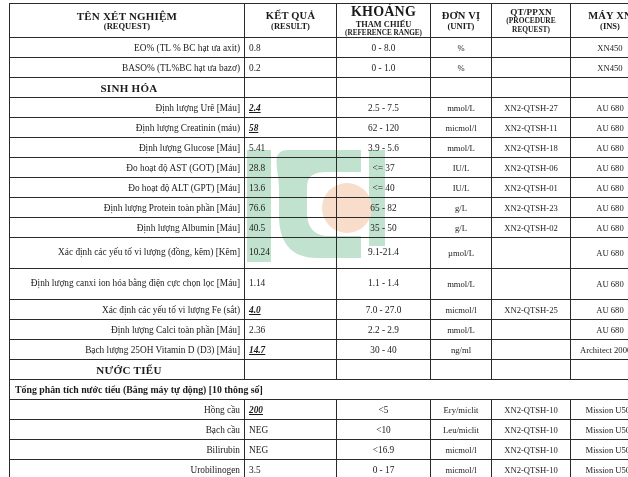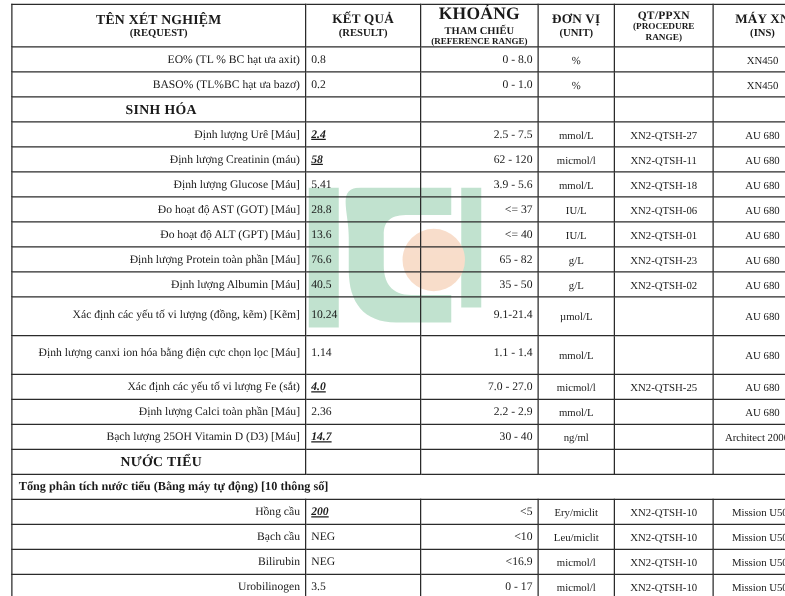--- a/index.html
+++ b/index.html
@@ -69,21 +69,21 @@
   th.h-proc .l3{font-size:7.4px;}
 
   
   tbody td{
     height:19px;
     font-size:9.3px;
   }
   td.name{ text-align:right; padding-left:6px; }
   td.name.indent{ padding-left:20px; }
   td.result{ text-align:left; }
-  td.range{ text-align:right; padding-left:5px; }
+  td.range{ text-align:center; padding-left:5px; }
   td.unit{ text-align:center; font-size:8.6px;}
   td.proc{ text-align:center; font-size:8.6px;}
   td.ins{ text-align:center; font-size:8.6px;}
 
   td.two-line{ height:30px; line-height:1.25; }
 
   
   .abn{
     font-weight:bold;
     font-style:italic;
@@ -146,21 +146,21 @@
           <span class="l2">THAM CHIẾU</span>
           <span class="l3">(REFERENCE RANGE)</span>
         </th>
         <th class="h-unit">
           <span class="l1">ĐƠN VỊ</span>
           <span class="l2">(UNIT)</span>
         </th>
         <th class="h-proc">
           <span class="l1">QT/PPXN</span>
           <span class="l2">(PROCEDURE</span>
-          <span class="l3">RANGE)</span>
+          <span class="l3">REQUEST)</span>
         </th>
         <th class="h-ins">
           <span class="l1">MÁY XN</span>
           <span class="l2">(INS)</span>
         </th>
       </tr>
     </thead>
     <tbody id="tbody">
         <tr>
           <td class="name indent">EO% (TL % BC hạt ưa axit)</td>

